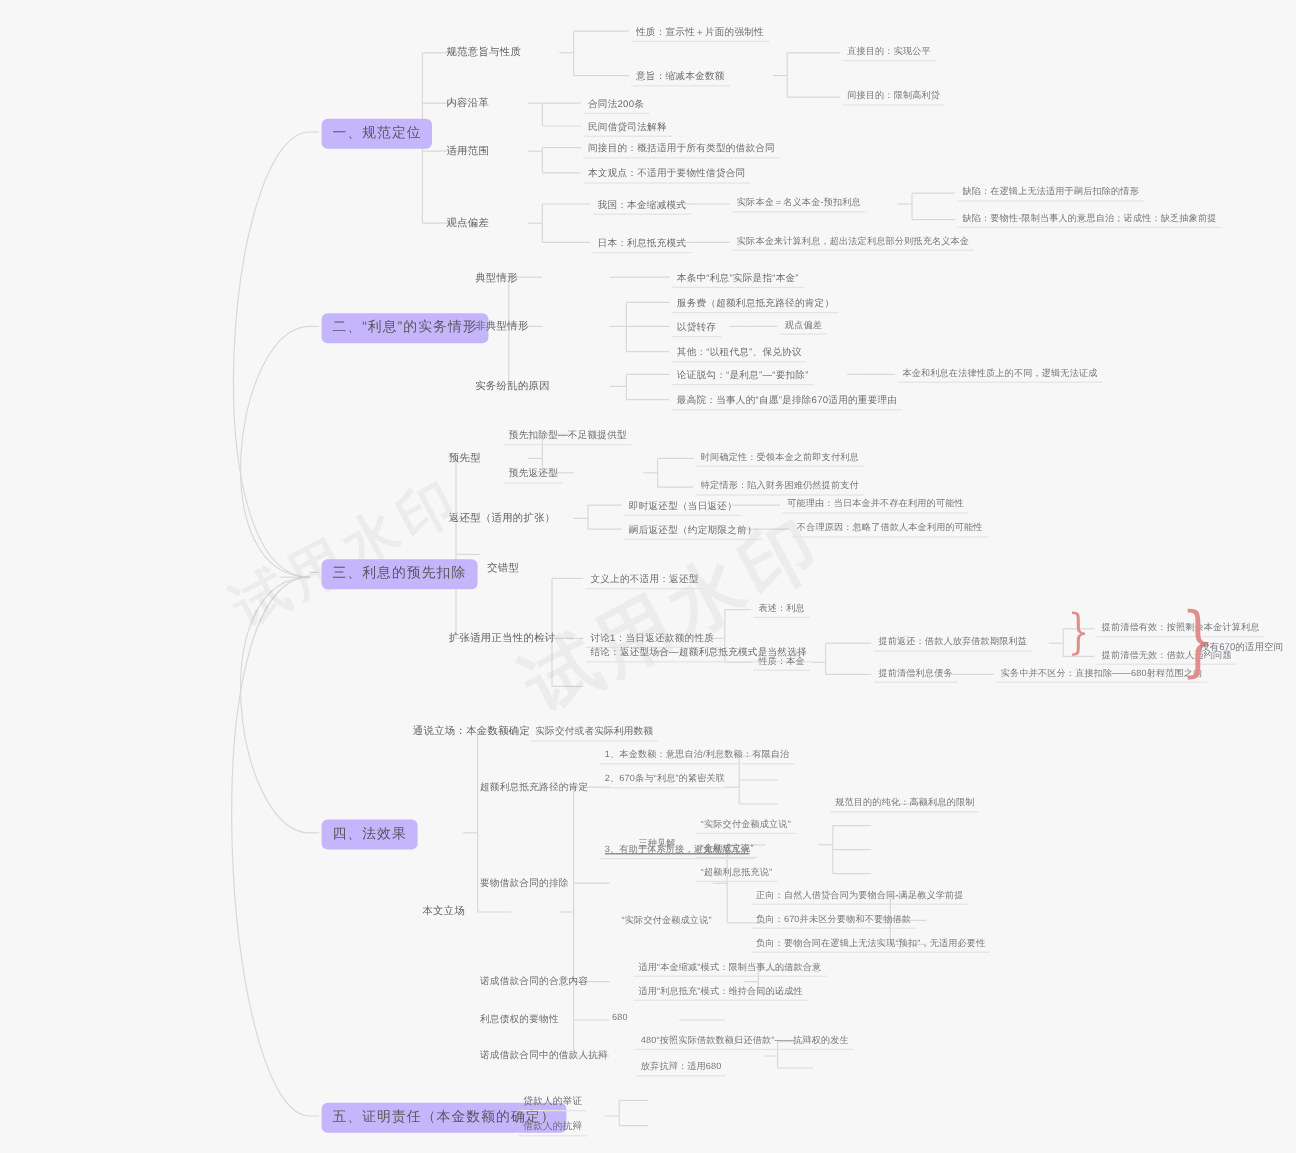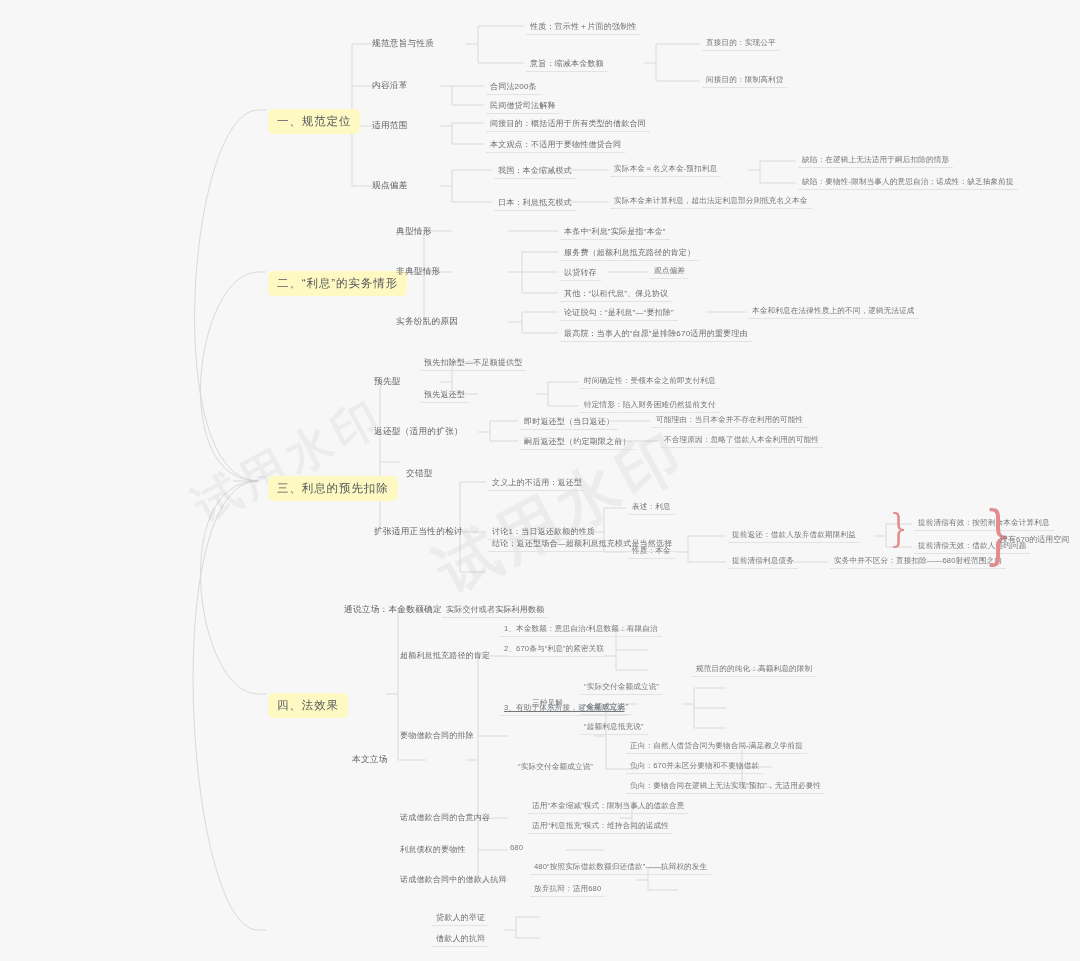--- a/index.html
+++ b/index.html
@@ -31,27 +31,26 @@
     color:#ffffff;
     border-radius:9px;
     font-size:15px;
     padding:10px 14px;
     letter-spacing:1px;
     box-shadow:0 1px 2px rgba(0,0,0,.08);
   }
 
   
   .lvl1{
-    background:#fef9c3;
+    background:#c4b5fd;
     border-radius:5px;
     font-size:11.5px;
     padding:6px 9px;
     color:#55585c;
     letter-spacing:.9px;
-    margin-top:10px;
   }
 
   
   .lvl2{
     font-size:8.6px;
     padding:3px 4px;
     color:#606366;
     letter-spacing:.3px;
   }
   
@@ -389,16 +388,17 @@
   <div class="node lvl4 underlined" style="left:528px;top:800px;">适用“本金缩减”模式：限制当事人的借款合意</div>
   <div class="node lvl4 underlined" style="left:528px;top:820px;">适用“利息抵充”模式：维持合同的诺成性</div>
 
   <div class="node lvl3" style="left:396px;top:842px;">利息债权的要物性</div>
   <div class="node lvl4" style="left:506px;top:842px;">680</div>
 
   <div class="node lvl3" style="left:396px;top:872px;">诺成借款合同中的借款人抗辩</div>
   <div class="node lvl4 underlined" style="left:530px;top:861px;">480“按照实际借款数额归还借款”——抗辩权的发生</div>
   <div class="node lvl4 underlined" style="left:530px;top:883px;">放弃抗辩：适用680</div>
 
+  <div class="node lvl1" style="left:268px;top:919px;">五、证明责任（本金数额的确定）</div>
   <div class="node lvl3 underlined" style="left:432px;top:910px;">贷款人的举证</div>
   <div class="node lvl3 underlined" style="left:432px;top:931px;">借款人的抗辩</div>
 
 </div>
 
 </body></html>

